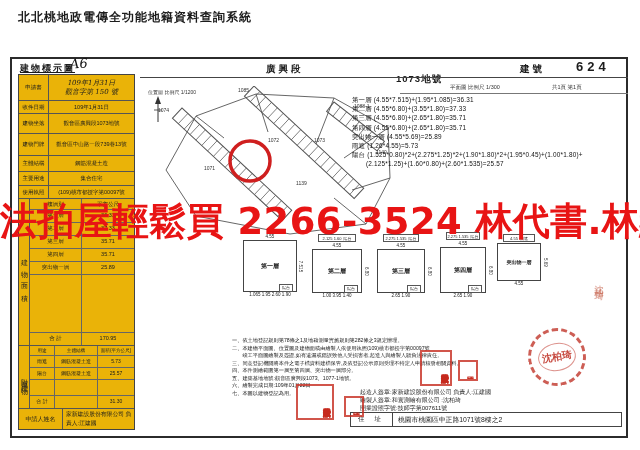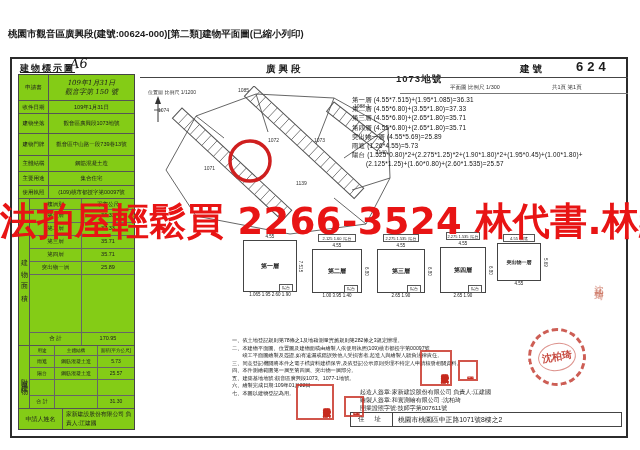--- a/index.html
+++ b/index.html
@@ -24,21 +24,21 @@
   .sec-name { left:266px; top:63px; font-size:9.5px; font-weight:bold; letter-spacing:3px; }
   .parcel-no { left:396px; top:63px; font-size:9.5px; font-weight:bold; letter-spacing:1px;margin-top:10px; }
   .bno-label { left:520px; top:63px; font-size:9.5px; font-weight:bold; letter-spacing:3px; }
   .bno { left:576px; top:59px; font-size:13px; font-weight:bold; letter-spacing:4px; }
   .hline1 { left:140px; top:77px; width:488px; border-top:1px solid #444; }
   .hline2 { left:400px; top:93px; width:228px; border-top:1px solid #777; }
   .plan-scale { left:450px; top:84px; font-size:5.5px; color:#333; }
   .page-info { left:552px; top:84px; font-size:5.5px; color:#333; }
 
   
-  .lwrap { left:18px; top:74px; width:117px; border:1px solid #444; background:#84cc16; font-size:5.5px; }
+  .lwrap { left:18px; top:74px; width:117px; border:1px solid #444; background:#eab308; font-size:5.5px; }
   .lrow { display:flex; border-bottom:1px solid #555; }
   .lab { width:30px; border-right:1px solid #555; display:flex; align-items:center; justify-content:center; text-align:center; padding:1px; }
   .val { flex:1; display:flex; align-items:center; justify-content:center; text-align:center; padding:1px; flex-direction:column; }
   .val-hand span { display:block; font-size:7px; line-height:9px; white-space:nowrap; }
   .fsec { display:flex; border-bottom:1px solid #555; }
   .vstrip { width:11px; border-right:1px solid #555; writing-mode:vertical-lr; text-align:center; font-size:7px; letter-spacing:12px; padding-top:10px; color:#222; }
   .vstrip2 { letter-spacing:3px; padding-top:4px; }
   .ftab { flex:1; display:flex; flex-direction:column; }
   .frow { display:flex; border-bottom:1px solid #666; }
   .frow:last-child { border-bottom:none; }
@@ -103,21 +103,21 @@
   .round-inner { border:1px solid rgba(188,40,28,.5); border-radius:50%; padding:6px 3px; }
   .side-stamp { left:592px; top:278px; writing-mode:vertical-rl; color:rgba(190,80,55,.45); font-size:9px; font-weight:bold; letter-spacing:3px; z-index:24; }
 
   svg text { font-family:"Liberation Sans", sans-serif; }
 </style>
 </head>
 <body>
 
 <div id="page">
 
-  <div class="abs sub-title">桃園市觀音區廣興段(建號:00624-000)[第二類]建物平面圖(已縮小列印)</div>
+  <div class="abs sys-title">北北桃地政電傳全功能地籍資料查詢系統</div>
 
   <div class="abs doc-frame"></div>
 
   <div class="abs doc-title">建物標示圖</div>
   <div class="abs doc-title-annot hand">A6</div>
   <div class="abs sec-name">廣興段</div>
   <div class="abs parcel-no">1073地號</div>
   <div class="abs bno-label">建號</div>
   <div class="abs bno">624</div>
   <div class="abs hline1"></div>

